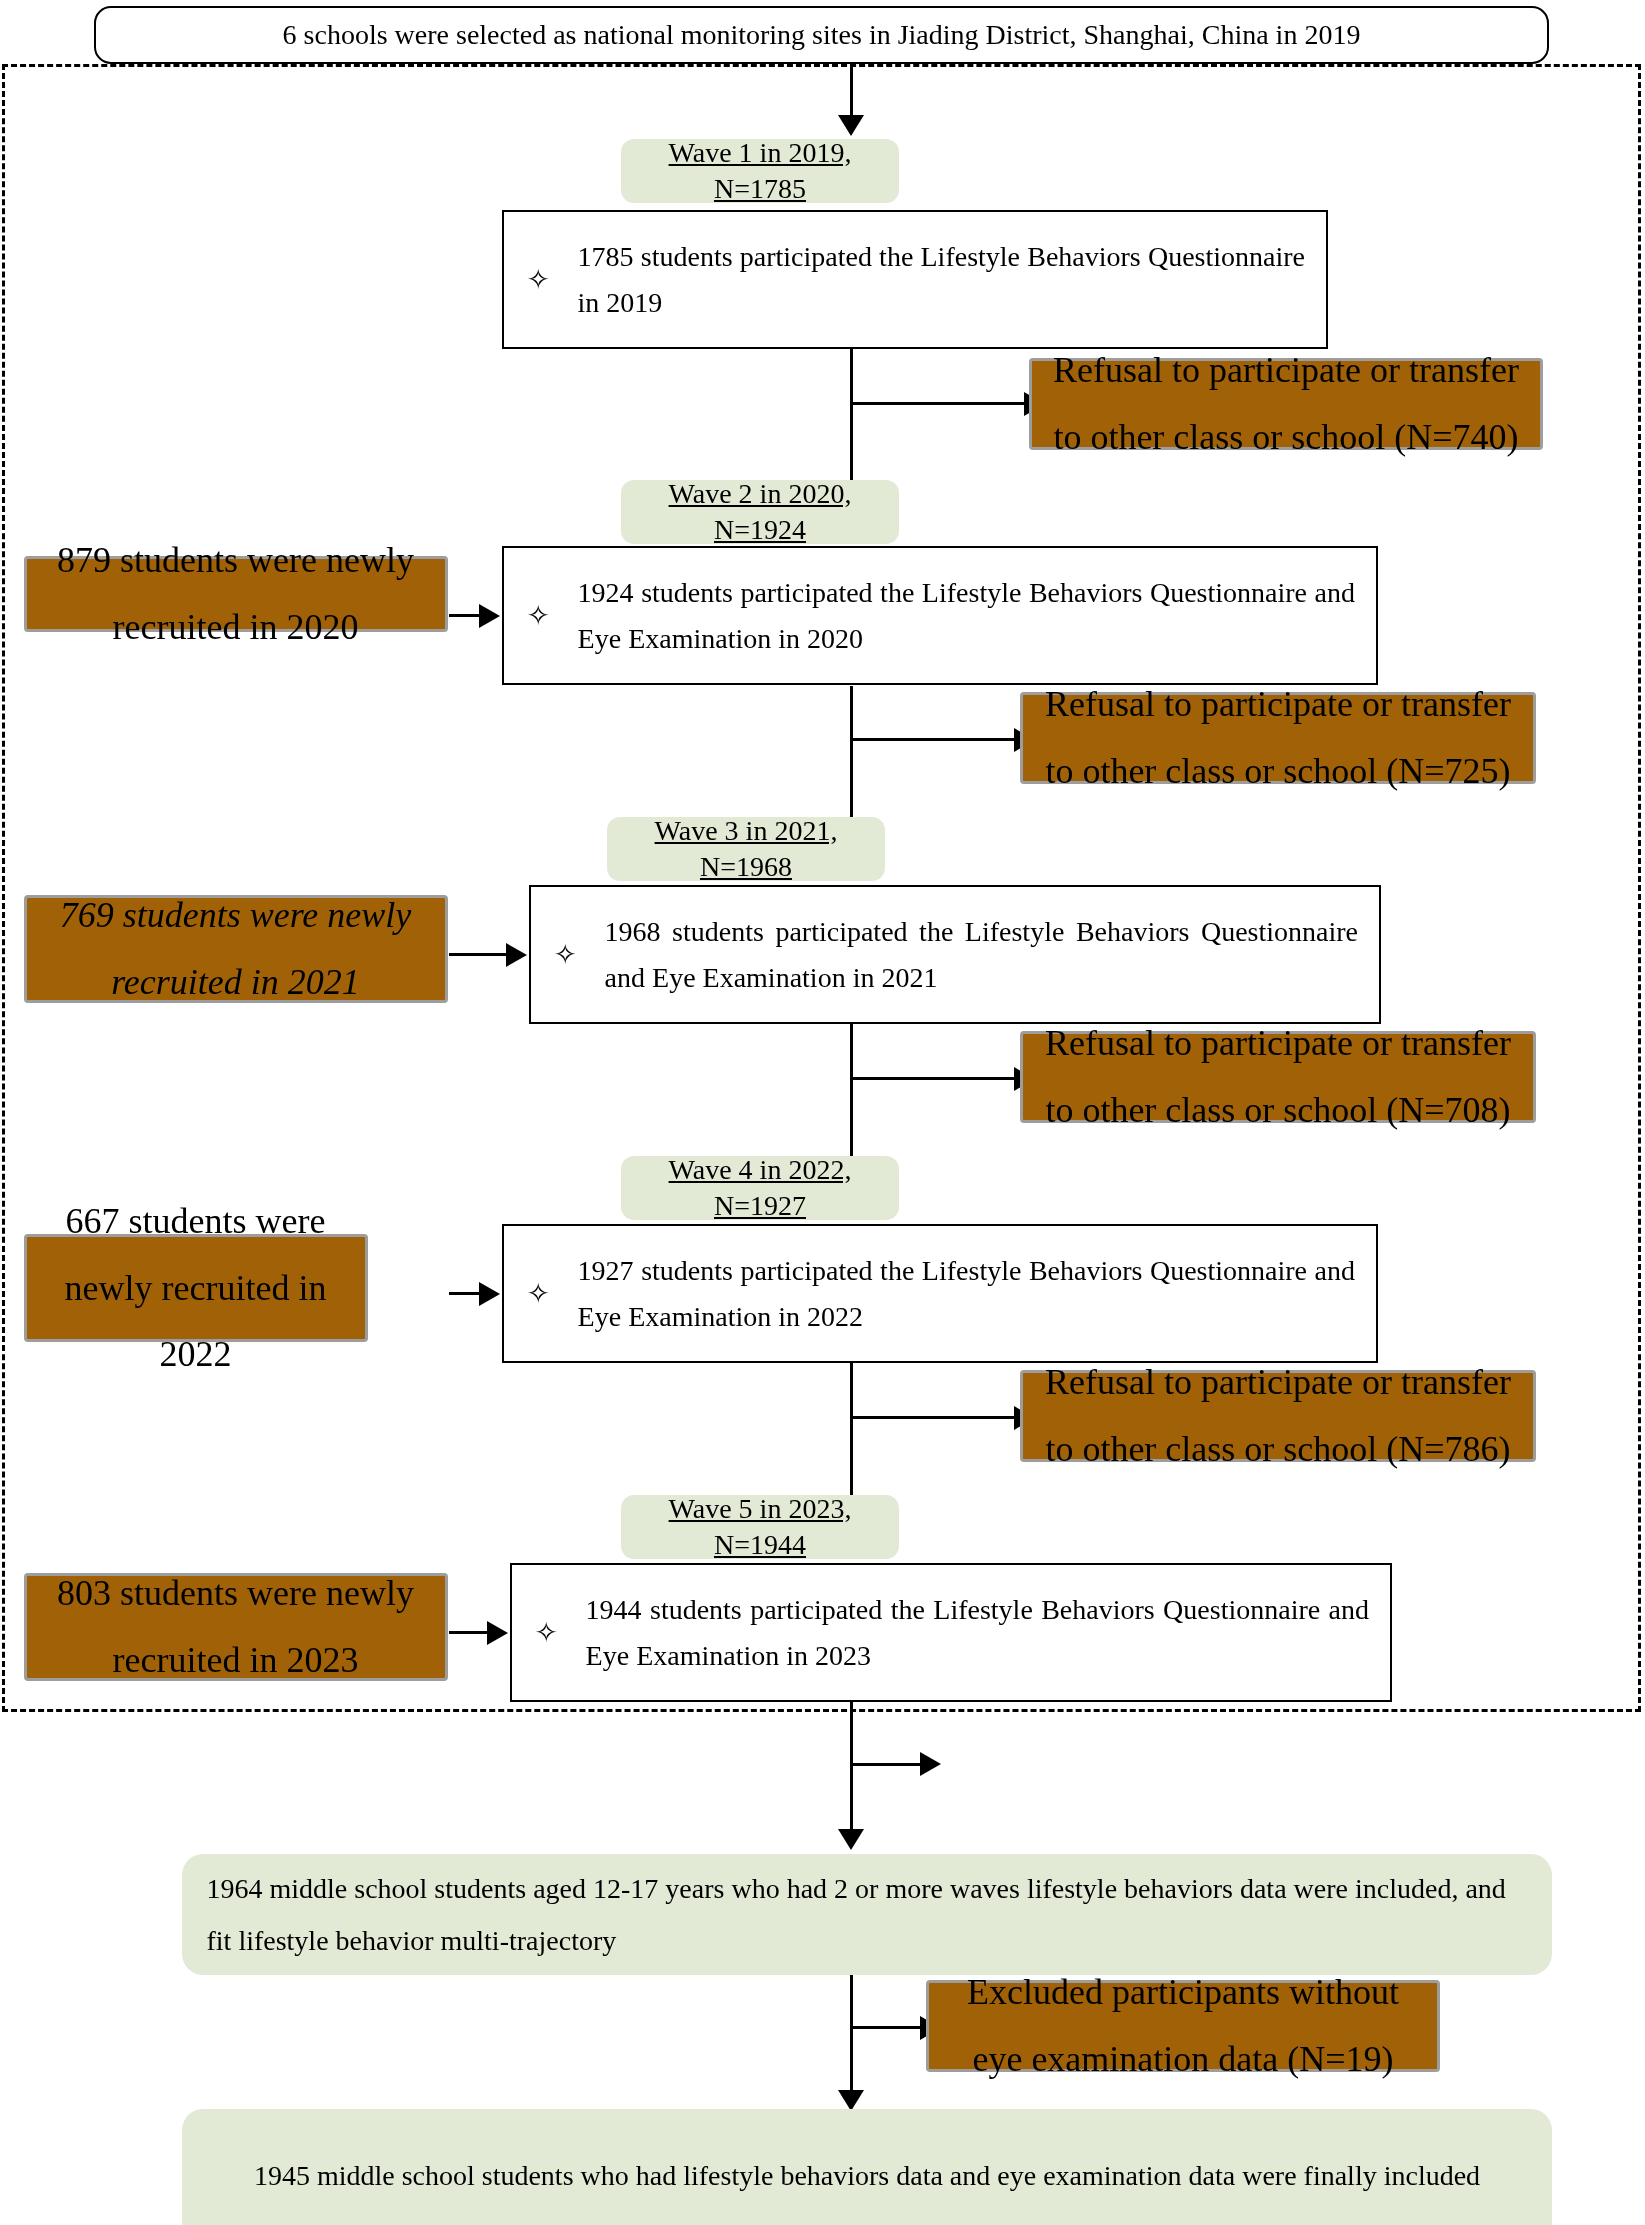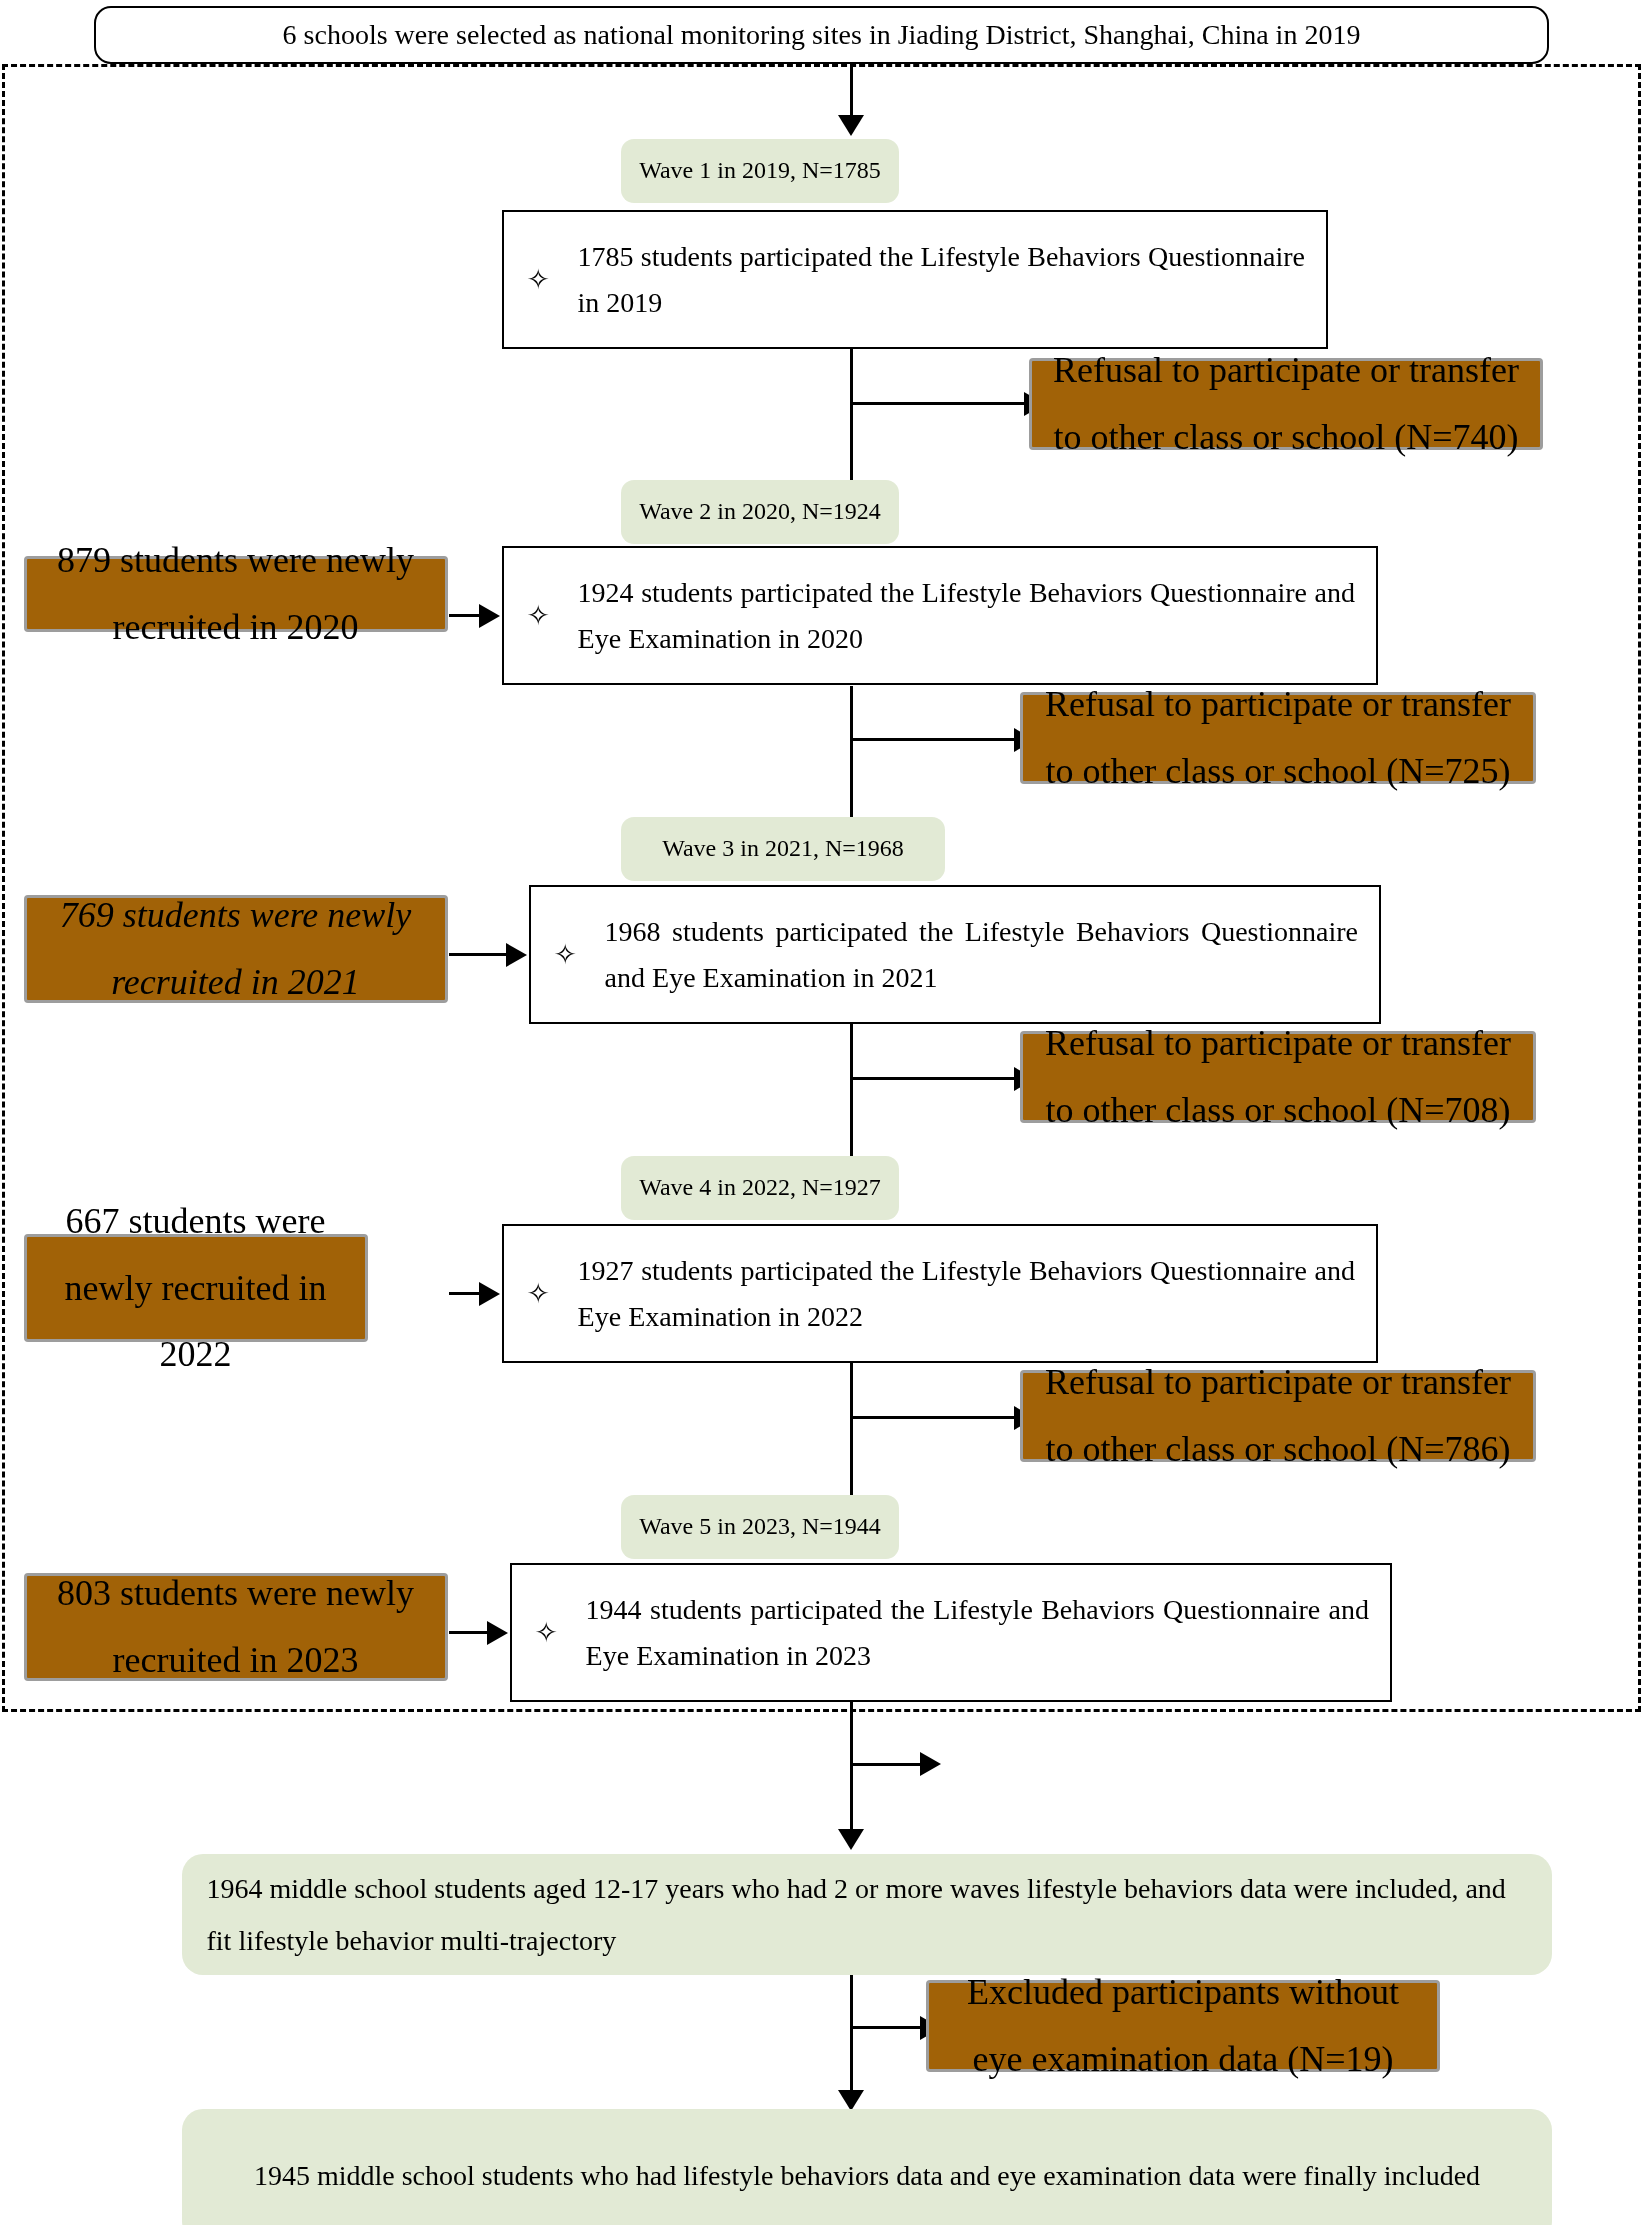--- a/index.html
+++ b/index.html
@@ -35,22 +35,23 @@
     padding: 3.8px 15px;
   }
 
   .wave-label {
     background: #e2ead5;
     border-radius: 13px;
     display: flex;
     align-items: center;
     justify-content: center;
     text-align: center;
-    font-size: 24px;
+    font-size: 28px;
     line-height: 1.3;
+    text-decoration: underline;
   }
 
   .main-box {
     border: 2.8px solid #000;
     background: #fff;
     display: flex;
     align-items: center;
     padding: 9.4px 21px 9.4px 17px;
   }
   .main-box .bullet {
@@ -167,21 +168,21 @@
 
   <div class="abs vline" style="left:850px; top:686px; height:139px;"></div>
   <div class="abs hline" style="left:850px; top:738px; width:166px;"></div>
   <div class="abs arrow-right" style="left:1014px; top:728px;"></div>
   <div class="abs arrow-down" style="left:838px; top:819px;"></div>
 
   <div class="abs side-box" style="left:1020px; top:692px; width:516px; height:92px;">
     <span>Refusal to participate or transfer to other class or school (N=725)</span>
   </div>
 
-  <div class="abs wave-label" style="left:621px; top:817px; width:324px; height:64px;">
+  <div class="abs wave-label" style="left:607px; top:817px; width:278px; height:64px;">
     <span>Wave 3 in 2021, N=1968</span>
   </div>
 
   <div class="abs main-box" style="left:529px; top:885px; width:852px; height:139px;">
     <span class="bullet">✧</span>
     <span class="body">1968 students participated the Lifestyle Behaviors Questionnaire and Eye Examination in 2021</span>
   </div>
 
   <div class="abs side-box" style="left:23.5px; top:895px; width:424px; height:108px;font-style:italic;">
     <span>769 students were newly recruited in 2021</span>

